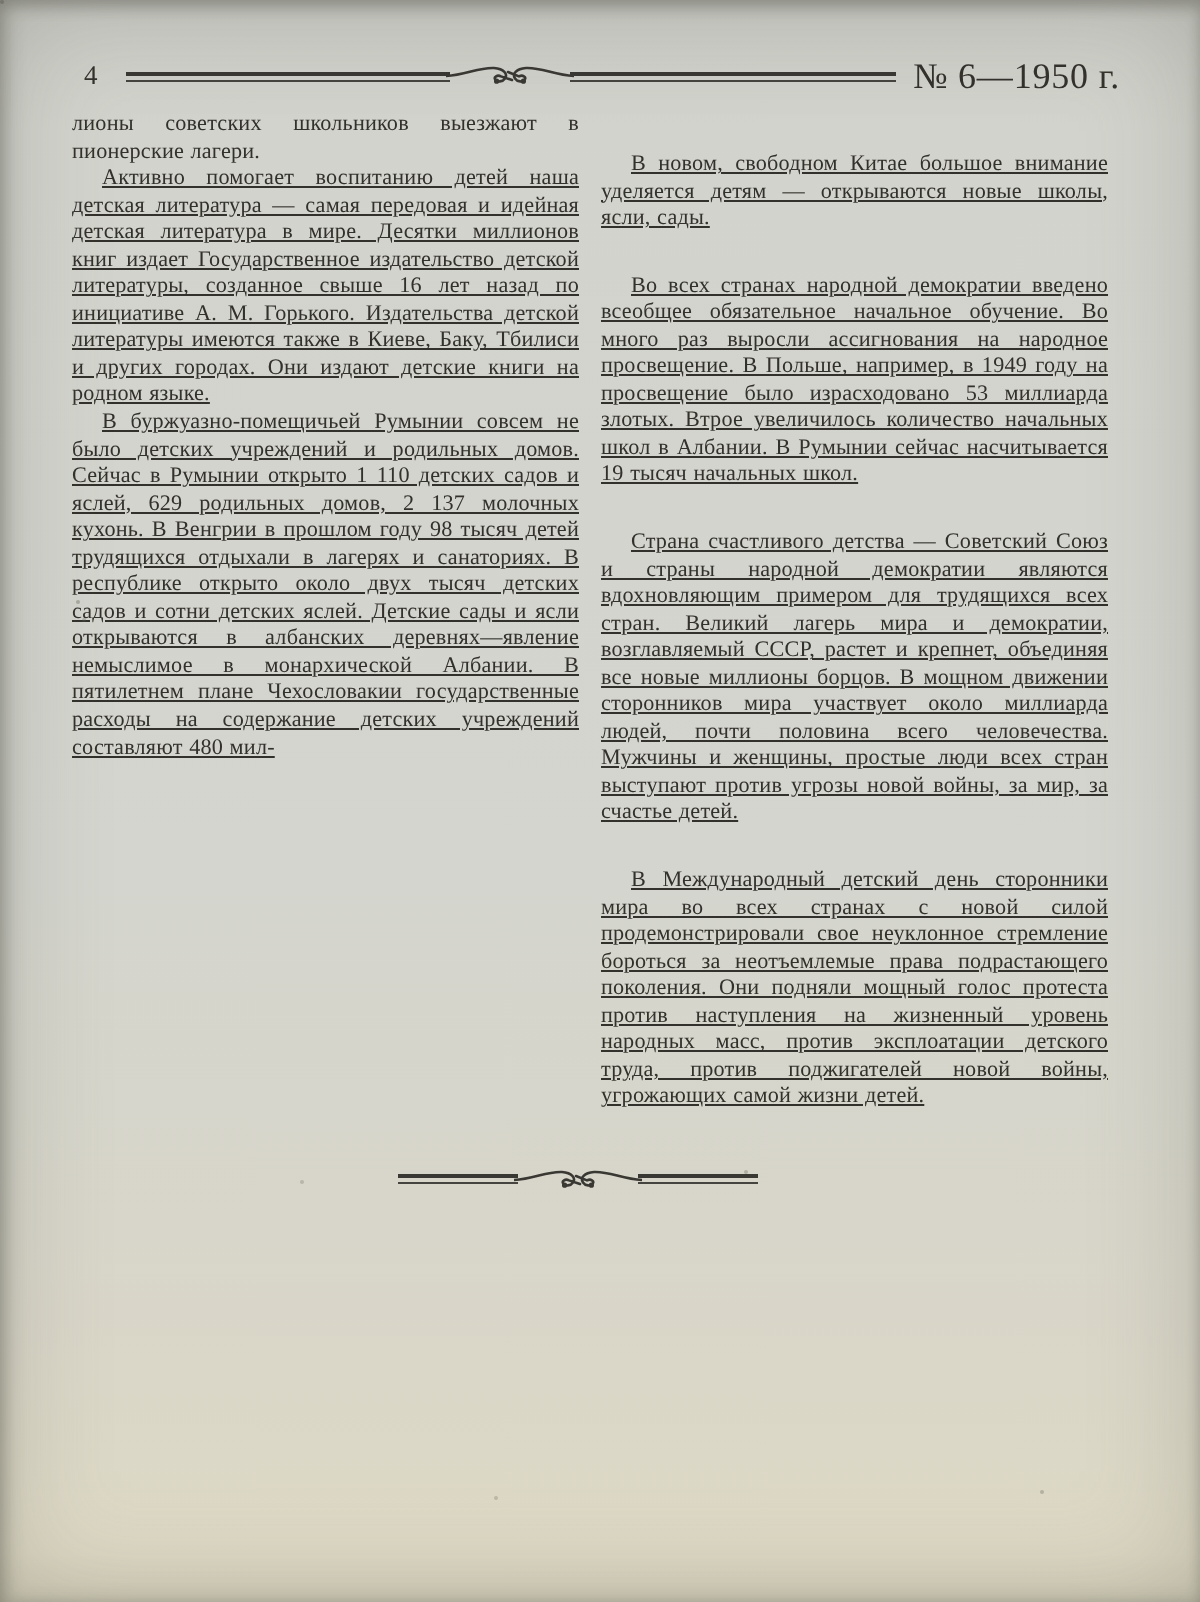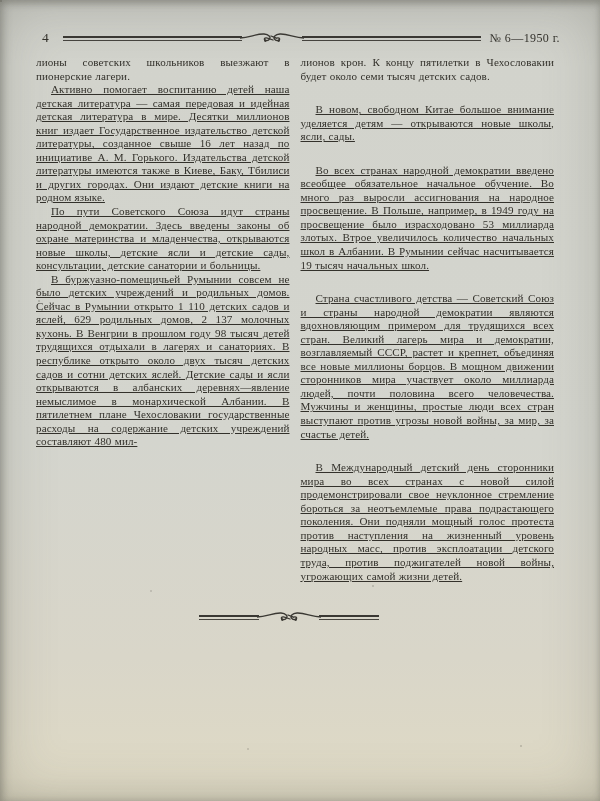--- a/index.html
+++ b/index.html
@@ -10,21 +10,21 @@
   }
   .page::after{
     content:"";position:absolute;inset:0;pointer-events:none;
     box-shadow:inset 0 0 55px rgba(95,94,82,.28), inset 4px 0 9px rgba(80,80,70,.25), inset 0 4px 7px rgba(80,80,70,.3);
   }
   .header{display:flex;align-items:center;padding:31px 40px 0 42px;}
   .page-num{font-size:13.5px;line-height:14px;}
   .rule{flex:1;display:flex;align-items:center;margin:0 9px 0 14px;}
   .dline{flex:1;height:2px;border-top:2px solid #3a3833;border-bottom:1px solid #46443e;}
   .orn{width:64px;height:14px;flex:0 0 auto;margin:0 -2px;}
-  .issue{font-size:12px;line-height:14px;letter-spacing:.4px;white-space:nowrap;}
+  .issue{font-size:18px;line-height:14px;letter-spacing:.4px;white-space:nowrap;}
   .columns{display:flex;gap:11px;padding:11px 46px 0 36px;}
   .col{flex:1;min-width:0;}
   .col p{
     margin:0;font-size:11.1px;line-height:13.55px;text-align:justify;
     letter-spacing:.1px;word-spacing:.4px;
   }
   .col p.indent{text-indent:15px;text-decoration:underline;}
   .col p.sp{margin-top:20px;}
   .footer-divider{width:180px;display:flex;align-items:center;margin:27px auto 0;transform:translateX(-11px);}
   .specks{position:absolute;left:0;top:0;width:2px;height:2px;border-radius:50%;background:rgba(90,88,78,.4);
@@ -51,25 +51,23 @@
       </svg>
       <span class="dline"></span>
     </span>
     <span class="issue">№ 6—1950 г.</span>
   </div>
 
   <div class="columns">
     <div class="col">
         <p class="">лионы советских школьников выезжают в пионерские лагери.</p>
         <p class="indent ">Активно помогает воспитанию детей наша детская литература — самая передовая и идейная детская литература в мире. Десятки миллионов книг издает Государственное издательство детской литературы, созданное свыше 16 лет назад по инициативе А. М. Горького. Издательства детской литературы имеются также в Киеве, Баку, Тбилиси и других городах. Они издают детские книги на родном языке.</p>
-        <p class="indent ">По пути Советского Союза идут страны народной демократии. Здесь введены законы об охране материнства и младенчества, открываются новые школы, детские ясли и детские сады, консультации, детские санатории и больницы.</p>
         <p class="indent ">В буржуазно-помещичьей Румынии совсем не было детских учреждений и родильных домов. Сейчас в Румынии открыто 1&nbsp;110 детских садов и яслей, 629 родильных домов, 2&nbsp;137 молочных кухонь. В Венгрии в прошлом году 98 тысяч детей трудящихся отдыхали в лагерях и санаториях. В республике открыто около двух тысяч детских садов и сотни детских яслей. Детские сады и ясли открываются в албанских деревнях—явление немыслимое в монархической Албании. В пятилетнем плане Чехословакии государственные расходы на содержание детских учреждений составляют 480 мил-</p>
       </div>
     <div class="col">
-        <p class="">лионов крон. К концу пятилетки в Чехословакии будет около семи тысяч детских садов.</p>
         <p class="indent sp">В новом, свободном Китае большое внимание уделяется детям — открываются новые школы, ясли, сады.</p>
         <p class="indent sp">Во всех странах народной демократии введено всеобщее обязательное начальное обучение. Во много раз выросли ассигнования на народное просвещение. В Польше, например, в 1949 году на просвещение было израсходовано 53 миллиарда злотых. Втрое увеличилось количество начальных школ в Албании. В Румынии сейчас насчитывается 19 тысяч начальных школ.</p>
         <p class="indent sp">Страна счастливого детства — Советский Союз и страны народной демократии являются вдохновляющим примером для трудящихся всех стран. Великий лагерь мира и демократии, возглавляемый СССР, растет и крепнет, объединяя все новые миллионы борцов. В мощном движении сторонников мира участвует около миллиарда людей, почти половина всего человечества. Мужчины и женщины, простые люди всех стран выступают против угрозы новой войны, за мир, за счастье детей.</p>
         <p class="indent sp">В Международный детский день сторонники мира во всех странах с новой силой продемонстрировали свое неуклонное стремление бороться за неотъемлемые права подрастающего поколения. Они подняли мощный голос протеста против наступления на жизненный уровень народных масс, против эксплоатации детского труда, против поджигателей новой войны, угрожающих самой жизни детей.</p>
       </div>
   </div>
 
   <div class="footer-divider">
     <span class="dline"></span>
     <svg class="orn" viewBox="0 0 64 14">

